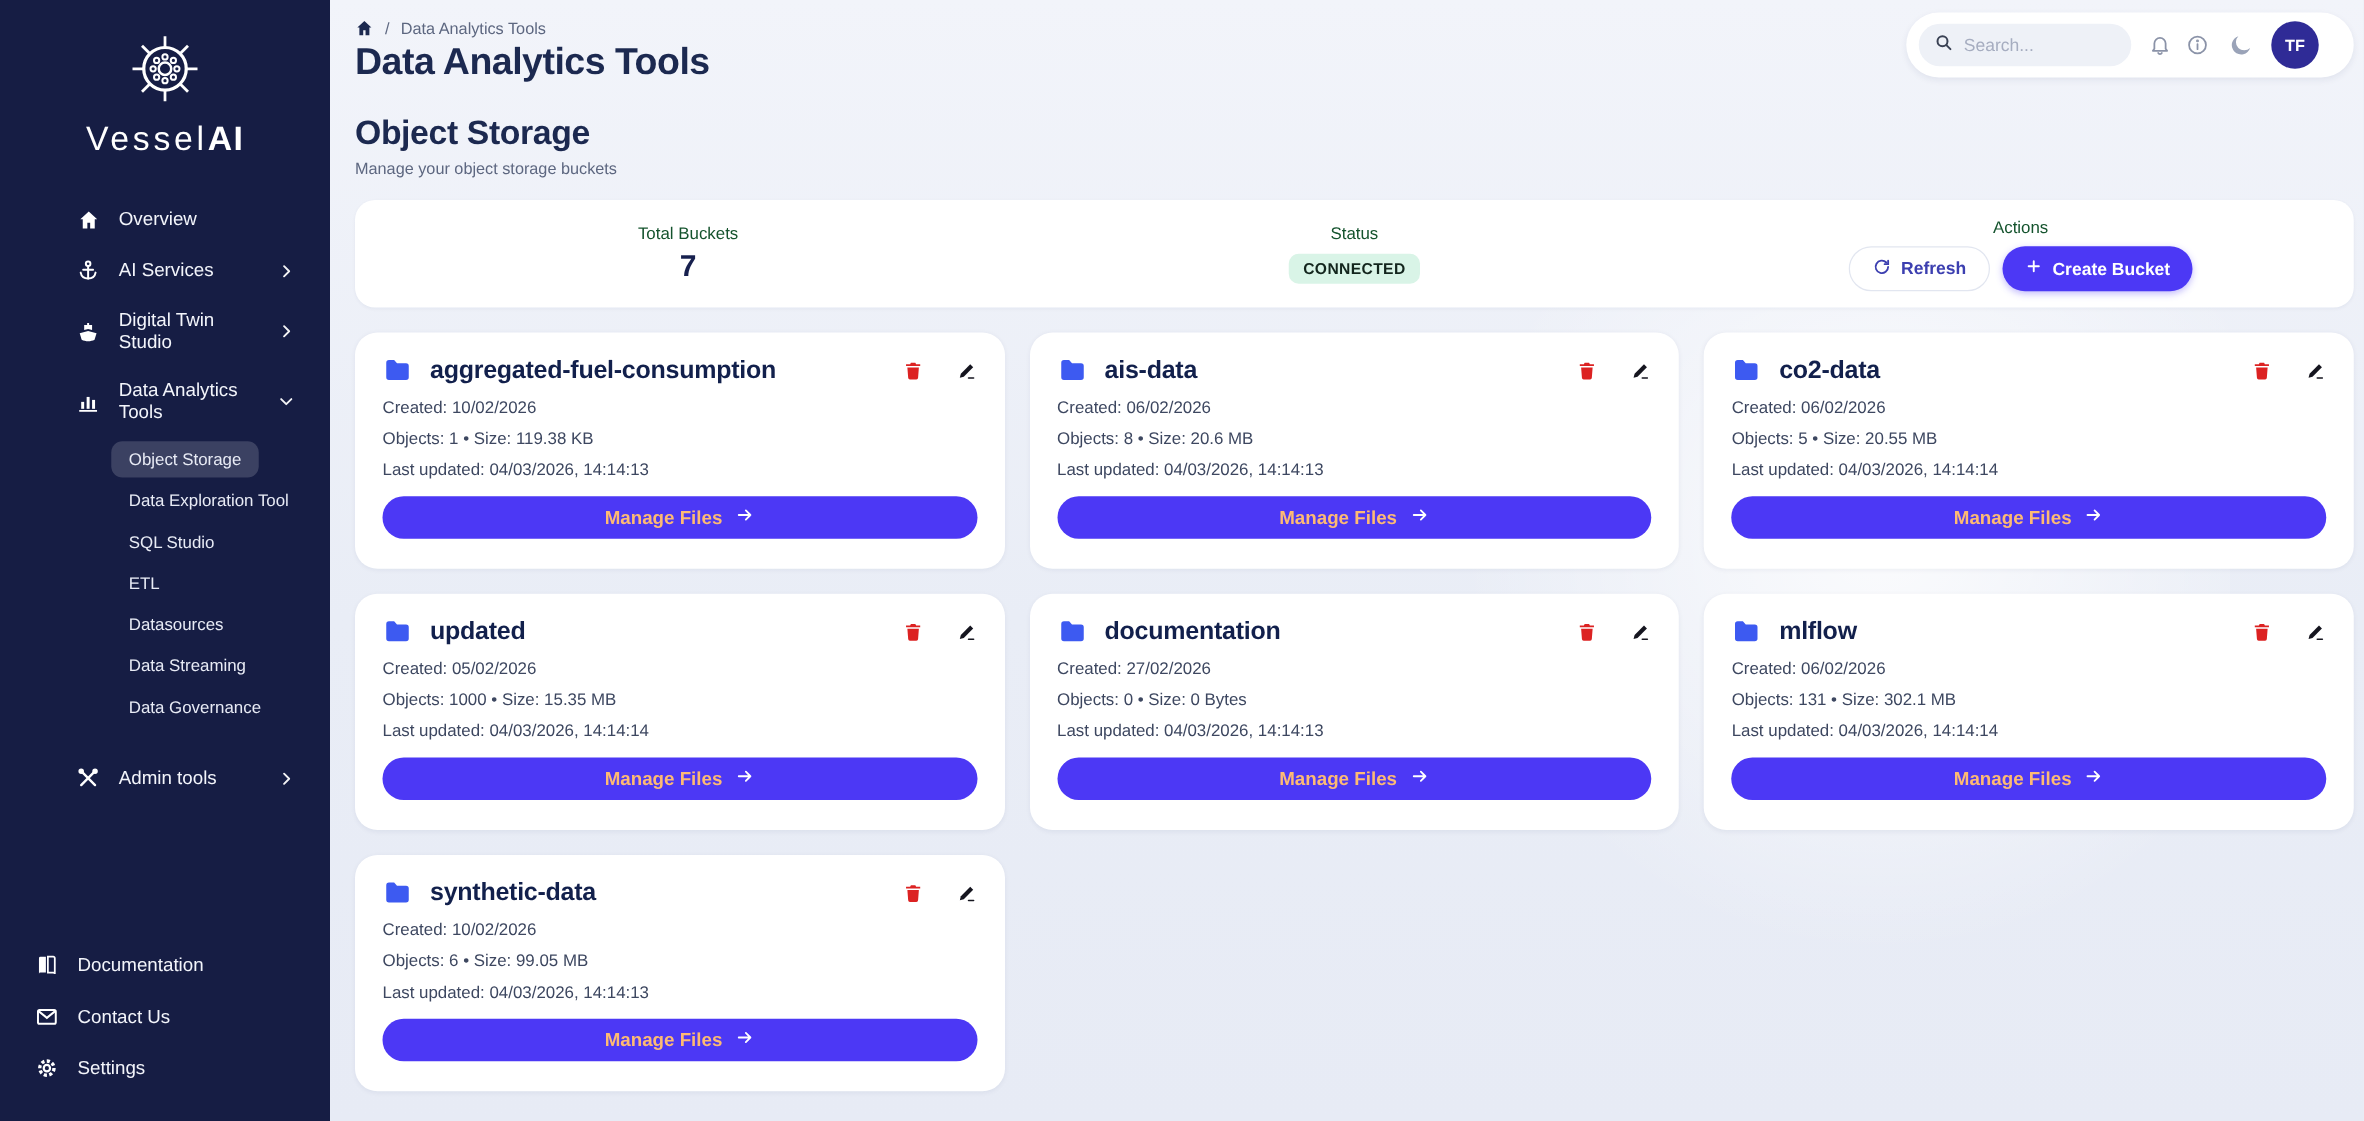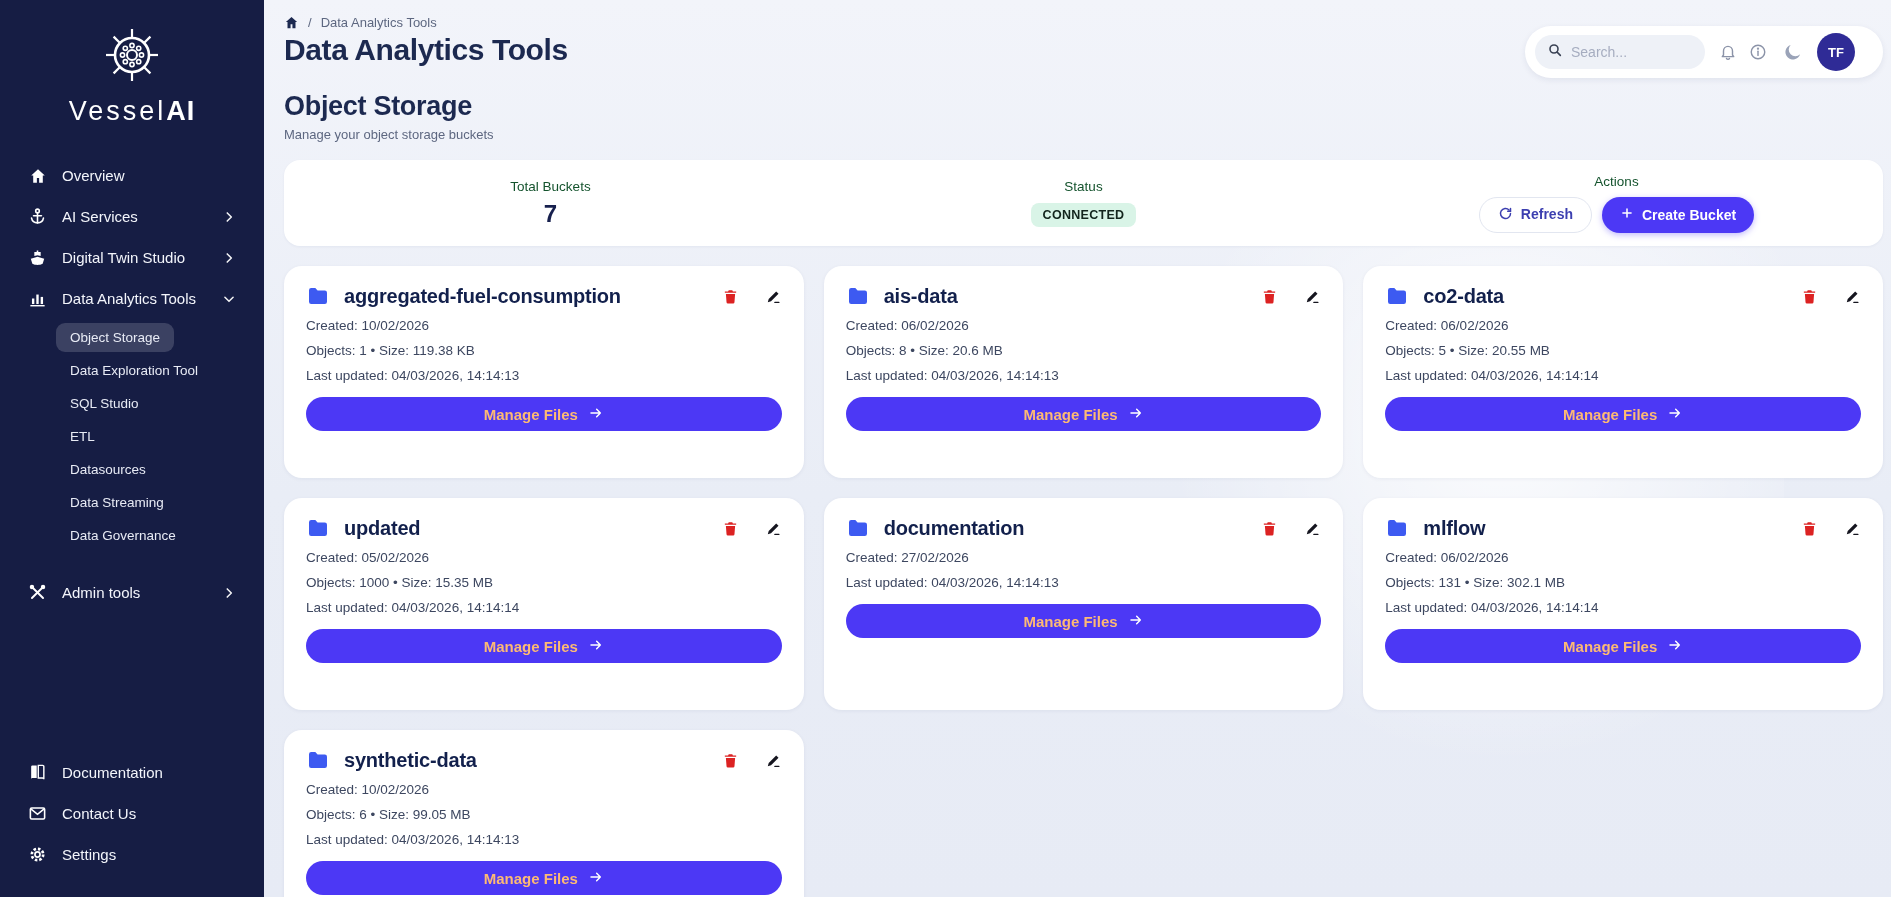--- a/index.html
+++ b/index.html
@@ -8,21 +8,21 @@
   .app { display:flex; width:100%; height:100%; }
 
   
   .sidebar { width:264px; flex-shrink:0; background:#161d44; color:#fff;
              display:flex; flex-direction:column; padding-top:20px; }
   .logo { text-align:center; margin-bottom:28px; }
   .logo svg { display:block; margin:0 auto 6px; }
   .brand-text { font-size:27px; color:#fff; letter-spacing:1px; }
   .brand-thin { font-weight:300; letter-spacing:3px; }
   .brand-bold { font-weight:800; }
-  .nav { display:flex; flex-direction:column; }
+  .nav { display:flex; flex-direction:column;padding-left:33px; }
   .nav-item { display:flex; align-items:center; gap:15px; padding:11px 28px;
               font-size:15px; color:#f3f5fb; cursor:pointer; }
   .nav-item .nicon { width:19px; height:19px; display:inline-flex; align-items:center; justify-content:center; }
   .nav-item .chev { margin-left:auto; display:inline-flex; opacity:.95; }
   .subnav { padding:2px 0 6px 56px; display:flex; flex-direction:column; }
   .subnav-item { font-size:13.5px; color:#e8ebf5; padding:7px 14px; margin:2px 0;
                  border-radius:9px; width:fit-content; cursor:pointer; }
   .subnav-item.active { background:rgba(255,255,255,.16); }
   .nav-item.admin { margin-top:14px; }
   .sidebar-footer { margin-top:auto; padding-bottom:22px; display:flex; flex-direction:column; }
@@ -31,21 +31,21 @@
   .main { flex:1; position:relative; padding:0 8px 0 20px; overflow:hidden;
           background:linear-gradient(180deg,#f2f4fa 0%,#e9edf6 55%,#e7ebf5 100%); }
   .main::before { content:""; position:absolute; left:820px; top:180px; width:700px; height:620px;
           background:radial-gradient(circle at 60% 40%, rgba(255,255,255,.8), rgba(255,255,255,0) 60%);
           pointer-events:none; }
   .topbar { position:relative; padding-top:15px; }
   .breadcrumb { display:flex; align-items:center; gap:9px; font-size:13px; color:#5d6780; }
   .breadcrumb .home { color:#1c2950; display:inline-flex; }
   .page-title { font-size:30px; font-weight:800; color:#1c2950; letter-spacing:-.4px; margin-top:3px; }
 
-  .search-pill { position:absolute; top:26px; right:0; width:358px; height:52px; background:#fff;
+  .search-pill { position:absolute; top:10px; right:0; width:358px; height:52px; background:#fff;
           border-radius:28px; display:flex; align-items:center; padding:0 8px 0 10px;
           box-shadow:0 2px 6px rgba(25,35,90,.08); }
   .search-box { width:170px; height:34px; background:#eef1f7; border-radius:17px;
           display:flex; align-items:center; gap:8px; padding:0 12px; color:#9aa2b6; }
   .search-box input { border:none; background:transparent; outline:none; font-size:14px;
           width:110px; color:#3a4254; font-family:"Liberation Sans",sans-serif; }
   .search-box input::placeholder { color:#a6adc0; }
   .tb-icon { display:inline-flex; color:#8b93a8; cursor:pointer; }
   .icon-bell { margin-left:14px; }
   .icon-info { margin-left:12px; }
@@ -68,21 +68,21 @@
   .actions-row { display:flex; gap:10px; justify-content:center; margin-top:8px; }
   .btn-refresh { display:inline-flex; gap:8px; background:#fff;
           border:1px solid #e2e6f0; color:#3c3fb0; border-radius:9999px; padding:8px 18px;
           font-weight:700; font-size:14px; cursor:pointer; font-family:inherit; }
   .btn-create { display:inline-flex; align-items:center; gap:8px; background:#4c38f5; border:none;
           color:#fff; border-radius:9999px; padding:8px 18px; font-weight:700; font-size:14px;
           cursor:pointer; font-family:inherit; box-shadow:0 2px 6px rgba(76,56,245,.35); }
 
   
   .cards-grid { margin-top:20px; display:grid; grid-template-columns:repeat(3,1fr); gap:20px; position:relative; }
-  .card { background:#fff; border-radius:18px; padding:18px 22px 20px; height:212px;
+  .card { background:#fff; border-radius:18px; padding:18px 22px 20px; height:189px;
           box-shadow:0 1px 4px rgba(25,35,90,.06); }
   .card-head { display:flex; align-items:center; margin-bottom:8px; }
   .folder { color:#3d5af1; display:inline-flex; margin-right:14px; }
   .card-title { font-size:20px; font-weight:800; color:#12204c; letter-spacing:-.2px; }
   .card-actions { margin-left:auto; display:flex; align-items:center; gap:26px; }
   .icon-btn { background:none; border:none; cursor:pointer; display:inline-flex; padding:0; }
   .trash { color:#dc2222; display:inline-flex; }
   .pencil { color:#15151f; display:inline-flex; }
   .meta { font-size:13.5px; color:#3d4760; margin-top:10px; }
   .manage-btn { margin-top:14px; width:100%; height:34px; border:none; border-radius:9999px;
@@ -492,20 +492,21 @@
                 <span class="pencil">
                   <svg width="17" height="17" viewBox="0 0 24 24" fill="currentColor">
                     <path d="M4 20l1.2-4.5L15.8 4.9l3.3 3.3L8.5 18.8 4 20z"></path>
                     <rect x="13" y="19.4" width="7.5" height="1.9" rx=".9"></rect>
                   </svg>
                 </span>
               </button>
           </div>
         </div>
         <p class="meta">Created: 27/02/2026</p>
+        <p class="meta">Objects: 0 • Size: 0 Bytes</p>
         <p class="meta">Last updated: 04/03/2026, 14:14:13</p>
         <button class="manage-btn">
           <span>Manage Files</span>
           <span><svg width="16" height="16" viewBox="0 0 24 24" fill="none" stroke="#fff" stroke-width="2.2" stroke-linecap="round" stroke-linejoin="round">
                 <path d="M4.5 12h14M13 6.5L18.5 12 13 17.5"></path>
               </svg></span>
         </button>
       </article>
 
       <article class="card">

